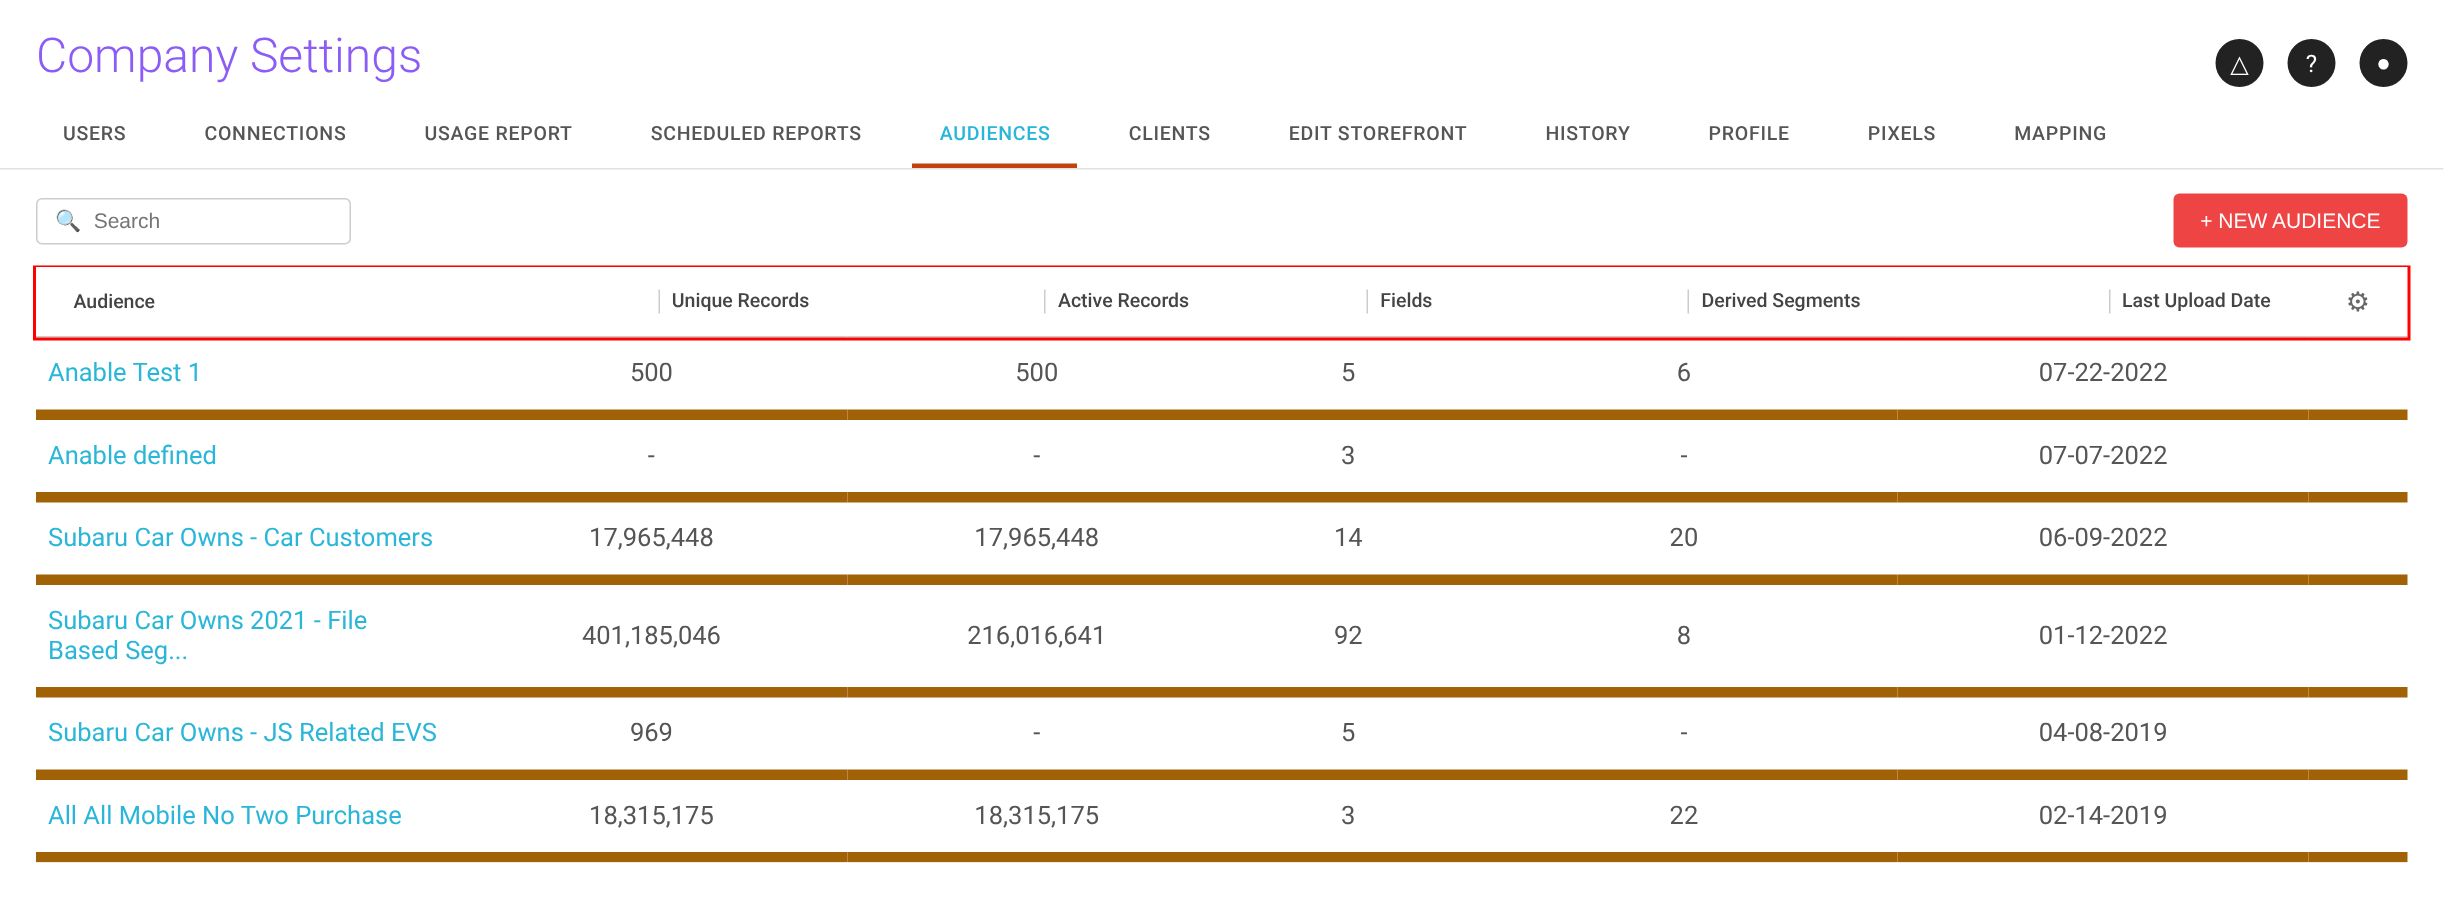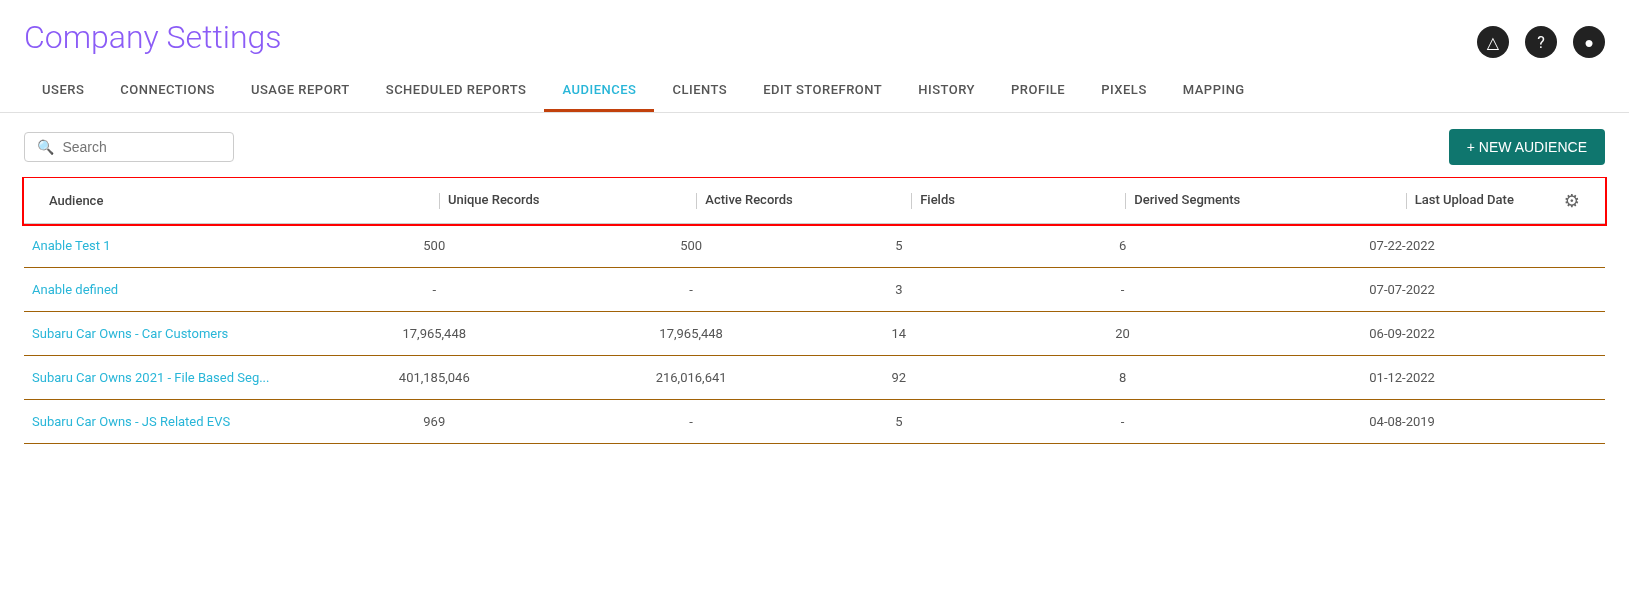--- a/index.html
+++ b/index.html
@@ -38,21 +38,21 @@
       display: flex;
       align-items: center;
       justify-content: center;
       color: white;
       font-size: 16px;
       cursor: pointer;
     }
 
     .nav-tabs {
       display: flex;
-      gap: 0;
+      gap: 16px;
       border-bottom: 1px solid #e0e0e0;
       padding: 0 24px;
       margin-top: 12px;
     }
 
     .nav-tab {
       padding: 12px 18px;
       font-size: 13px;
       font-weight: 500;
       color: #555;
@@ -93,21 +93,21 @@
     .search-input {
       border: none;
       outline: none;
       font-size: 14px;
       color: #1d4ed8;
       width: 100%;
       background: transparent;
     }
 
     .new-audience-btn {
-      background: #0f766e;
+      background: #ef4444;
       color: white;
       border: none;
       border-radius: 4px;
       padding: 10px 18px;
       font-size: 14px;
       font-weight: 500;
       cursor: pointer;
       display: flex;
       align-items: center;
       gap: 6px;
@@ -149,23 +149,23 @@
       display: inline-block;
       width: 1px;
       height: 16px;
       background: #ccc;
       margin-right: 8px;
       vertical-align: middle;
     }
 
     td {
       padding: 14px 8px;
-      font-size: 13px;
+      font-size: 17px;
       color: #555;
-      border-bottom: 1px solid #a16207;
+      border-bottom: 7px solid #a16207;
     }
 
     td.align-right {
       text-align: center;
     }
 
     td.audience-name {
       color: #29b6d8;
       cursor: pointer;
       max-width: 280px;
@@ -280,15 +280,24 @@
         </tr>
         <tr>
           <td class="audience-name">Subaru Car Owns - JS Related EVS</td>
           <td class="align-right">969</td>
           <td class="align-right">-</td>
           <td class="align-right">5</td>
           <td class="align-right">-</td>
           <td class="align-right">04-08-2019</td>
           <td></td>
         </tr>
+        <tr>
+          <td class="audience-name">All All Mobile No Two Purchase</td>
+          <td class="align-right">18,315,175</td>
+          <td class="align-right">18,315,175</td>
+          <td class="align-right">3</td>
+          <td class="align-right">22</td>
+          <td class="align-right">02-14-2019</td>
+          <td></td>
+        </tr>
       </tbody>
   </table>
 </div>
 
 </body></html>

